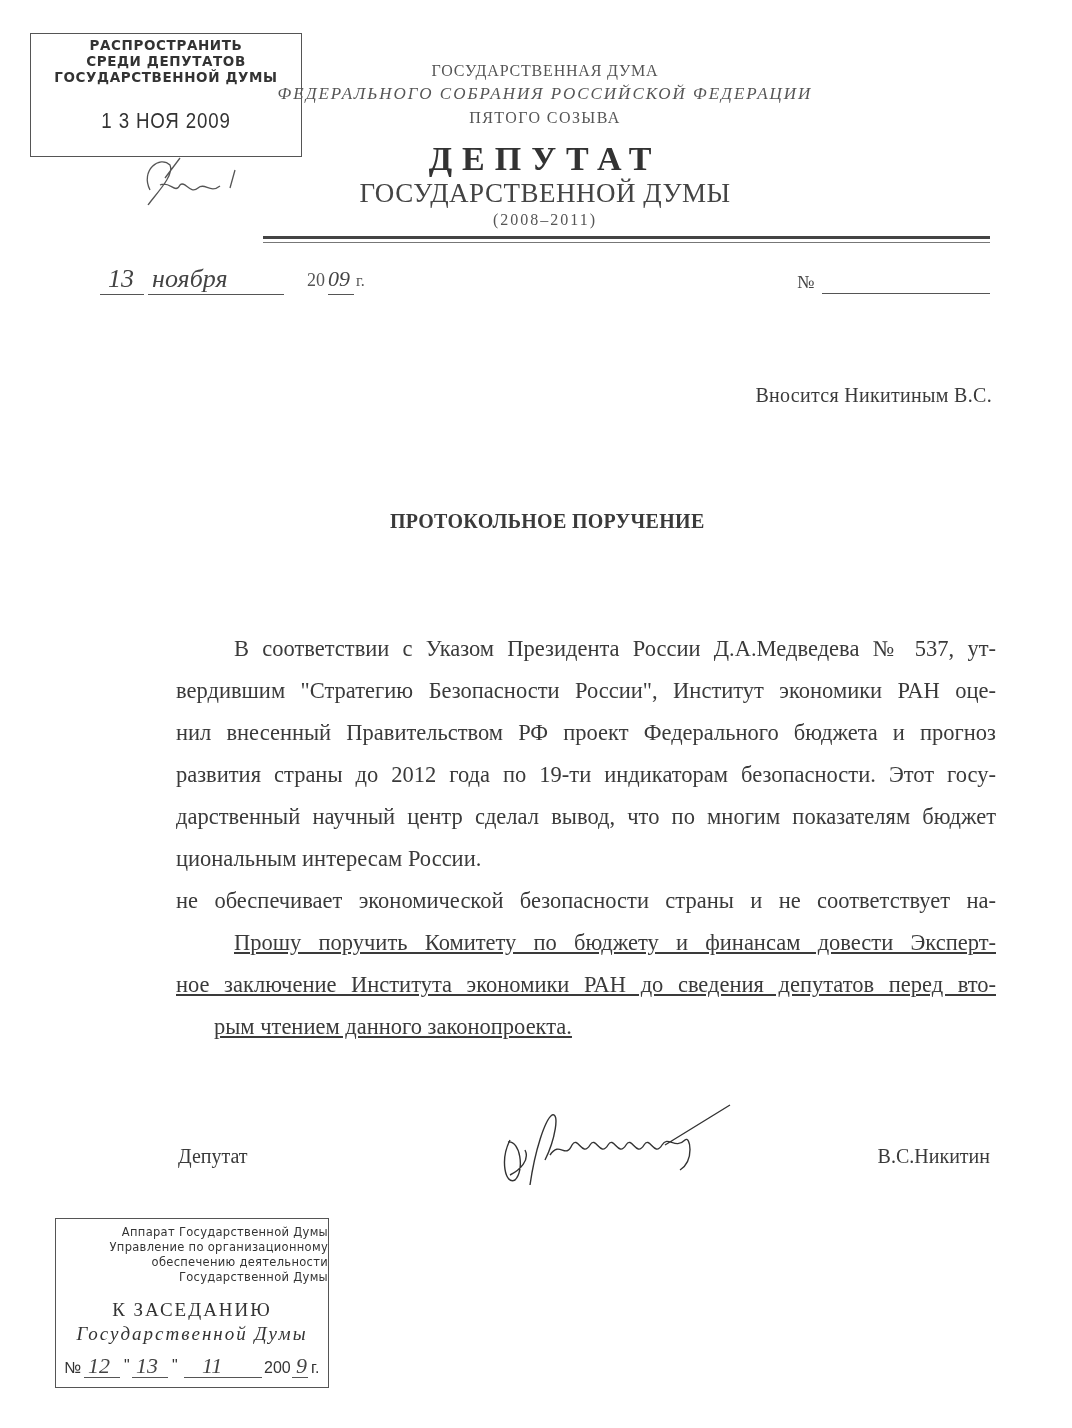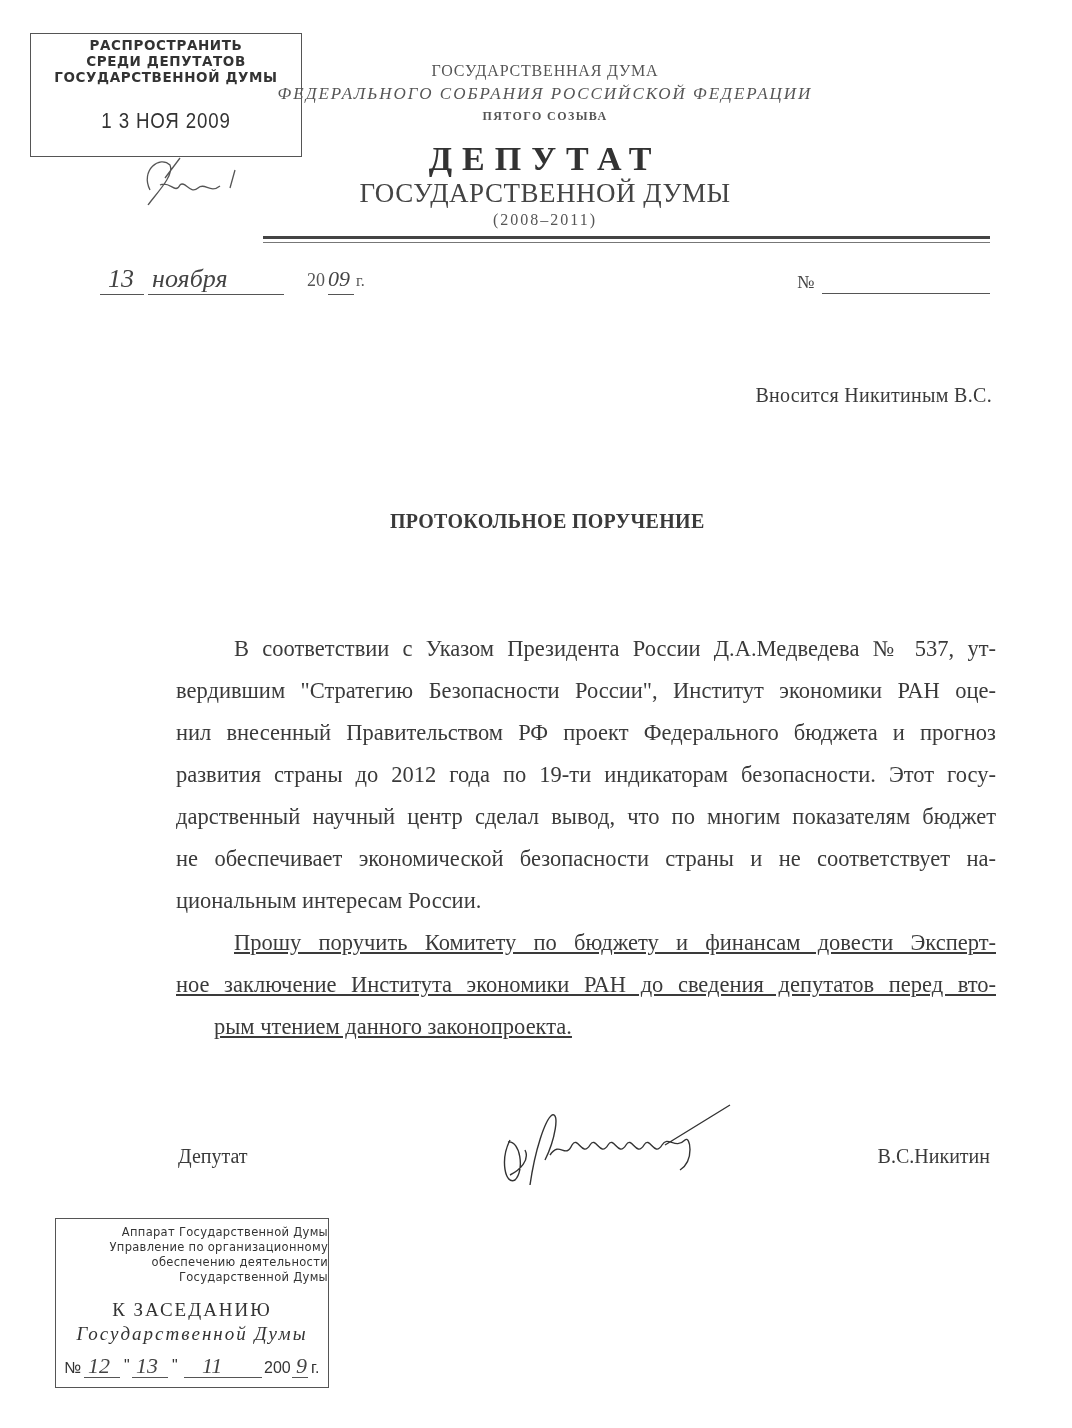--- a/index.html
+++ b/index.html
@@ -9,21 +9,21 @@
   
   .stamp1 { left:30px; top:33px; width:270px; height:122px; border:1.5px solid #555; border-top-width:1px; }
   .stamp1 .l { position:absolute; left:0; width:100%; text-align:center; font-family:"DejaVu Sans", sans-serif; font-weight:bold; font-size:13.5px; letter-spacing:0.6px; color:#333; line-height:16px; }
   .stamp1 .date { position:absolute; left:0; width:100%; top:74px; text-align:center; font-family:"Liberation Sans", sans-serif; font-size:22px; letter-spacing:1px; color:#333; transform:scaleX(0.85); }
   .sig1 { left:120px; top:150px; }
 
   
   .head { left:250px; width:590px; text-align:center; color:#555; }
   .h1 { top:62px; font-size:16px; letter-spacing:0.8px; }
   .h2 { top:84px; font-size:17px; letter-spacing:2px;font-style:italic; }
-  .h3 { top:109px; font-size:12px; letter-spacing:1.4px;font-weight:bold; }
+  .h3 { top:109px; font-size:16px; letter-spacing:1.4px; }
   .h4 { top:140px; font-size:34px; font-weight:bold; letter-spacing:10px; color:#333; }
   .h5 { top:178px; font-size:27px; letter-spacing:0.5px; color:#444; }
   .h6 { top:211px; font-size:16px; letter-spacing:2px; }
   .rule { left:263px; width:727px; top:236px; height:3px; background:#444; }
   .rule2 { left:263px; width:727px; top:242px; height:1px; background:#777; }
 
   
   .hand { font-family:"Liberation Serif", serif; font-style:italic; color:#444; }
   .dateline { top:264px; left:100px; font-size:26px; }
   .uline { position:absolute; height:1px; background:#555; }
@@ -83,22 +83,22 @@
 
 <div class="abs submitter">Вносится Никитиным В.С.</div>
 <div class="abs title" style="left:-8px;width:1160px;text-align:left;padding-left:398px;box-sizing:border-box;">ПРОТОКОЛЬНОЕ ПОРУЧЕНИЕ</div>
 
 <div class="abs body" style="top:628px;">
   <span class="ln" style="padding-left: 58px; white-space: nowrap; display: block;">В соответствии с Указом Президента России Д.А.Медведева № 537, ут-</span>
   <span class="ln" style="white-space: nowrap; display: block;">вердившим "Стратегию Безопасности России", Институт экономики РАН оце-</span>
   <span class="ln" style="white-space: nowrap; display: block;">нил внесенный Правительством  РФ проект Федерального бюджета и прогноз</span>
   <span class="ln" style="white-space: nowrap; display: block;">развития страны до 2012 года  по 19-ти индикаторам безопасности. Этот госу-</span>
   <span class="ln" style="white-space: nowrap; display: block;">дарственный научный центр сделал вывод, что по многим показателям бюджет</span>
+  <span class="ln" style="text-align-last: left; white-space: nowrap; display: block;">циональным интересам России.</span>
   <span class="ln" style="white-space: nowrap; display: block;">не обеспечивает экономической безопасности страны и не соответствует на-</span>
-  <span class="ln" style="text-align-last: left; white-space: nowrap; display: block;">циональным интересам России.</span>
 </div>
 <div class="abs body" style="top:922px;text-decoration:underline;">
   <span class="ln" style="padding-left: 58px; white-space: nowrap; display: block;">Прошу поручить Комитету по бюджету и финансам довести Эксперт-</span>
   <span class="ln" style="white-space: nowrap; display: block;">ное заключение Института экономики РАН до сведения депутатов перед вто-</span>
   <span class="ln" style="text-align-last: left; white-space: nowrap; display: block; margin-left: 38px;">рым чтением данного законопроекта.</span>
 </div>
 
 <div class="abs sig-label">Депутат</div>
 <svg class="abs sig2" width="250" height="100">
   <path d="M20,40 C10,60 15,85 25,80 C35,70 30,40 18,42 M20,75 C30,70 40,60 35,50 M40,85 C45,50 55,20 62,15 C70,12 65,40 55,60 M60,55 C70,40 75,60 82,45 C88,35 92,58 100,45 C106,35 110,58 118,45 C124,35 128,58 136,45 C142,35 146,58 154,45 C160,35 164,58 172,45 C178,35 185,50 195,40 C200,35 205,60 190,70 M175,45 L240,5" stroke="#333" stroke-width="1.4" fill="none"></path>

